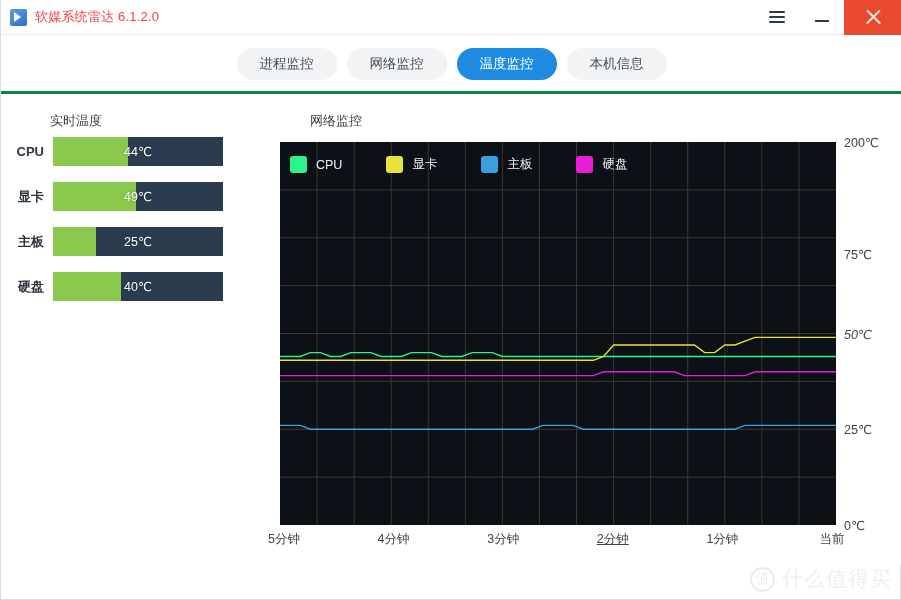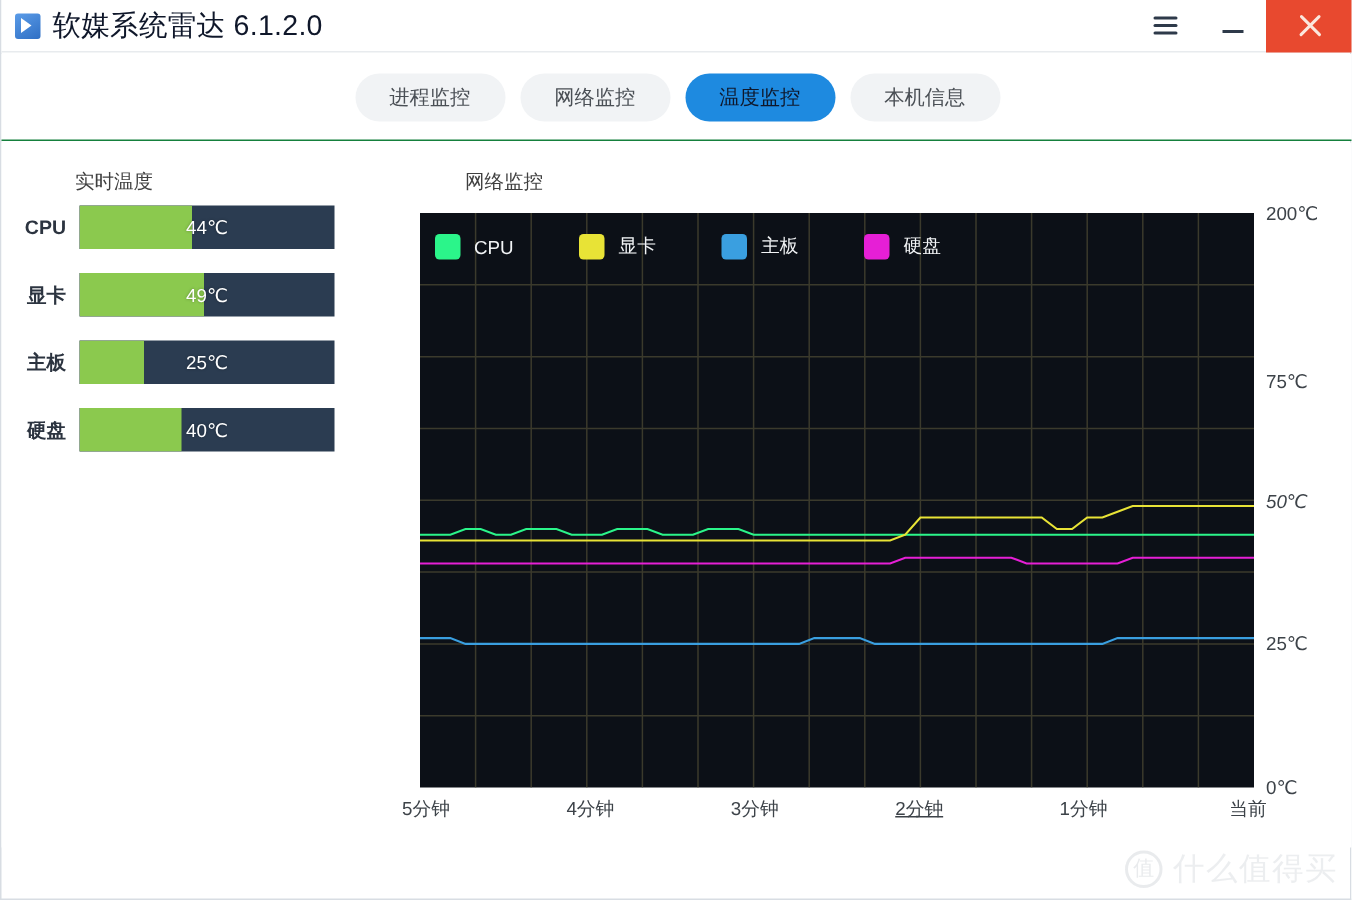--- a/index.html
+++ b/index.html
@@ -35,21 +35,21 @@
   }
   .title-icon::after {
     content: "";
     position: absolute; left: 4px; top: 3px;
     width: 0; height: 0;
     border-left: 7px solid #ffffff;
     border-top: 5px solid transparent;
     border-bottom: 5px solid transparent;
   }
   .title-text {
-    font-size: 19px; color: #0f172a;
+    font-size: 13px; color: #ef4444;
     letter-spacing: .2px;
     white-space: nowrap;
   }
   .win-btns {
     margin-left: auto; height: 35px;
     display: flex; align-items: stretch;
   }
   .win-btn {
     width: 45px; height: 35px;
     display: flex; align-items: center; justify-content: center;
@@ -76,38 +76,38 @@
     width: 19px; height: 2.4px; background: #fbe7dd; border-radius: 1px;
   }
   .close-x::before { transform: rotate(45deg); }
   .close-x::after  { transform: rotate(-45deg); }
 
   
   .navbar {
     position: absolute; left: 0; top: 36px;
     width: 901px; height: 58px;
     background: #ffffff;
-    border-bottom: 1px solid #15803d;
+    border-bottom: 3px solid #15803d;
     display: flex; align-items: center; justify-content: center;
     gap: 10px;
   }
   .tab {
     height: 32px; min-width: 100px;
     padding: 0 21px;
     border-radius: 16px;
     background: #f1f3f5;
     color: #4a4f55;
     font-size: 13.5px;
     display: flex; align-items: center; justify-content: center;
     cursor: pointer;
     white-space: nowrap;
   }
   .tab.active {
     background: #1e8ae0;
-    color: #0f172a;
+    color: #ffffff;
   }
 
   
   .content {
     position: absolute; left: 0; top: 95px;
     width: 901px; height: 470px;
     background: #ffffff;
   }
 
   .panel-label {

